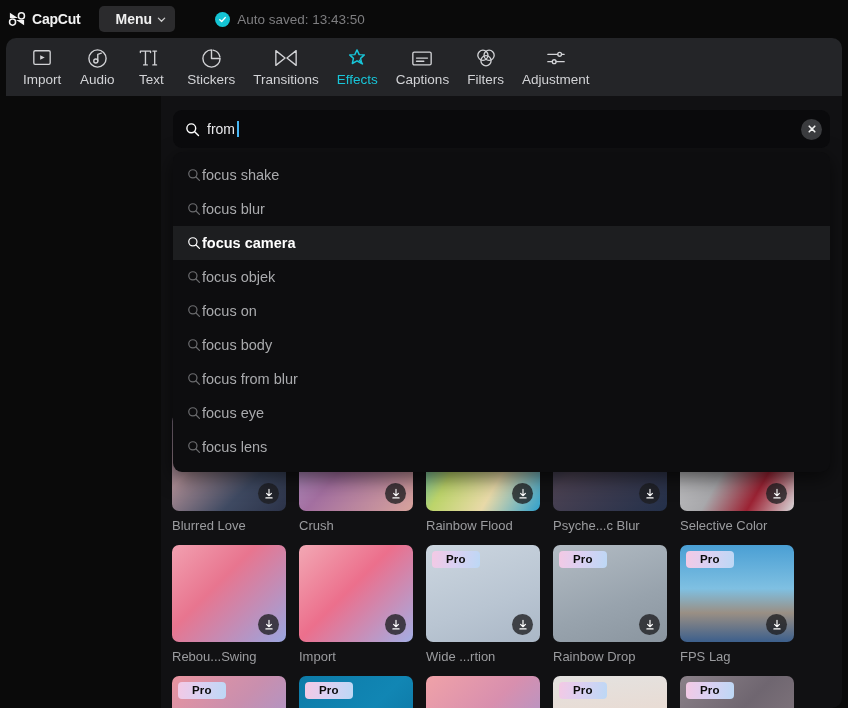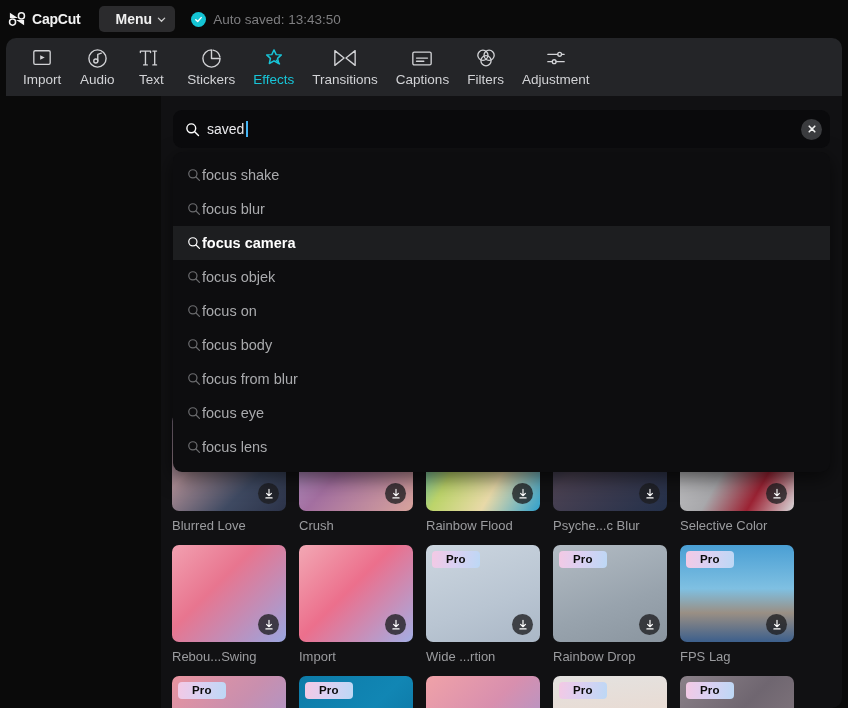--- a/index.html
+++ b/index.html
@@ -19,21 +19,21 @@
   .logo-wrap { display:flex; align-items:center; gap:6px; margin-left:8px; }
   .logo-mark { width:18px; height:16px; flex:none; }
   .logo-text { color:#f2f2f2; font-size:14px; font-weight:bold; letter-spacing:-.2px; }
   .menu-btn {
     margin-left:18px; height:26px; padding:0 9px 0 17px;
     background:#2b2b2d; border-radius:5px;
     display:flex; align-items:center; gap:5px;
     color:#f0f0f0; font-size:14px; font-weight:bold; cursor:pointer;
   }
   .menu-btn .chev { width:9px; height:9px; opacity:.85; }
-  .autosave { margin-left:16px; display:flex; align-items:center; gap:7px; }
+  .autosave { margin-left:40px; display:flex; align-items:center; gap:7px; }
   .check-badge {
     width:15px; height:15px; border-radius:50%;
     background:#14c4d4; display:flex; align-items:center; justify-content:center;
   }
   .autosave-text { color:#7e7e80; font-size:13.5px; }
 
   
   .toolbar {
     position:absolute; left:6px; top:38px; width:836px; height:58px;
     background:#242528; border-radius:10px 10px 0 0;
@@ -186,36 +186,36 @@
       </div>
       <div class="tab">
         <span class="ticon">
           <svg width="21" height="21" viewBox="0 0 22 22">
             <path d="M11 2 A9 9 0 1 0 20 11 L11 11 Z" fill="none" stroke="currentColor" stroke-width="1.45" stroke-linecap="round" stroke-linejoin="round"></path>
             <path d="M12.6 2.2 A9 9 0 0 1 19.8 9.4" fill="none" stroke="currentColor" stroke-width="1.45" stroke-linecap="round" stroke-linejoin="round"></path>
           </svg>
         </span>
         <span class="tlabel">Stickers</span>
       </div>
+      <div class="tab">
+        <span class="ticon">
+          <svg width="24" height="20" viewBox="0 0 26 20">
+            <path d="M2 2 L12 10 L2 18 Z M24 2 L14 10 L24 18 Z" fill="none" stroke="currentColor" stroke-width="1.45" stroke-linecap="round" stroke-linejoin="round"></path>
+          </svg>
+        </span>
+        <span class="tlabel">Transitions</span>
+      </div>
       <div class="tab active">
         <span class="ticon">
           <svg width="22" height="22" viewBox="0 0 24 24">
             <path d="M12 3.2 L14.4 8.3 L20 8.6 L15.9 12.4 L17.2 18 L12 15.1 L6.9 18 L8.1 12.4 L4 8.6 L9.6 8.3 Z" fill="none" stroke="currentColor" stroke-width="1.6" stroke-linejoin="round"></path>
             <path d="M14.6 14.4 L18 18.4" stroke="currentColor" stroke-width="1.6" stroke-linecap="round"></path>
           </svg>
         </span>
         <span class="tlabel">Effects</span>
-      </div>
-      <div class="tab">
-        <span class="ticon">
-          <svg width="24" height="20" viewBox="0 0 26 20">
-            <path d="M2 2 L12 10 L2 18 Z M24 2 L14 10 L24 18 Z" fill="none" stroke="currentColor" stroke-width="1.45" stroke-linecap="round" stroke-linejoin="round"></path>
-          </svg>
-        </span>
-        <span class="tlabel">Transitions</span>
       </div>
       <div class="tab">
         <span class="ticon">
           <svg width="22" height="19" viewBox="0 0 24 20">
             <rect x="2" y="3" width="20" height="14" rx="1.6" fill="none" stroke="currentColor" stroke-width="1.45" stroke-linecap="round" stroke-linejoin="round"></rect>
             <path d="M6 9.5 L18 9.5 M6 13 L14 13" stroke="currentColor" stroke-width="1.45" stroke-linecap="round"></path>
           </svg>
         </span>
         <span class="tlabel">Captions</span>
       </div>
@@ -384,21 +384,21 @@
         </div>
       </div>
 
     <div class="searchbar">
       <span class="search-q">
         <svg width="15" height="15" viewBox="0 0 16 16">
           <circle cx="6.7" cy="6.7" r="4.7" fill="none" stroke="#ffffff" stroke-width="1.5"></circle>
           <path d="M10.3 10.3 L14.4 14.4" stroke="#ffffff" stroke-width="1.5" stroke-linecap="round"></path>
         </svg>
       </span>
-      <span class="search-val" placeholder="Search">saved</span>
+      <span class="search-val" placeholder="Search">from</span>
       <span class="caret"></span>
       <span class="clear-btn">
         <svg width="10" height="10" viewBox="0 0 10 10">
           <path d="M2.2 2.2 L7.8 7.8 M7.8 2.2 L2.2 7.8" stroke="#f0f0f0" stroke-width="1.6" stroke-linecap="round"></path>
         </svg>
       </span>
     </div>
 
     <div class="suggest" id="suggest">
         <div class="sugg-item">

